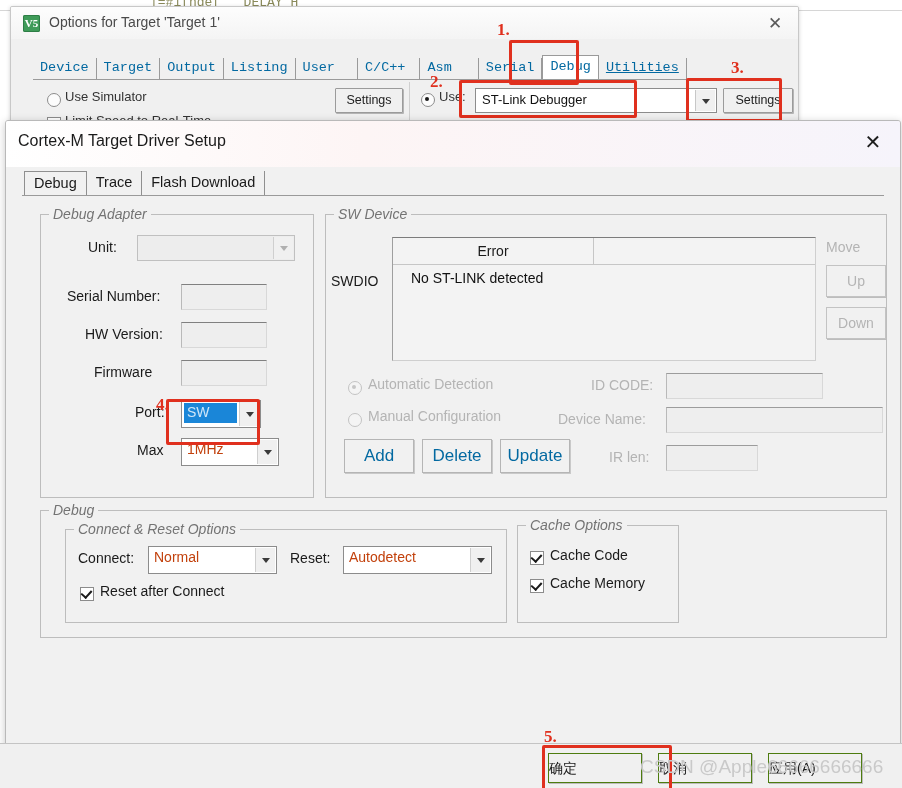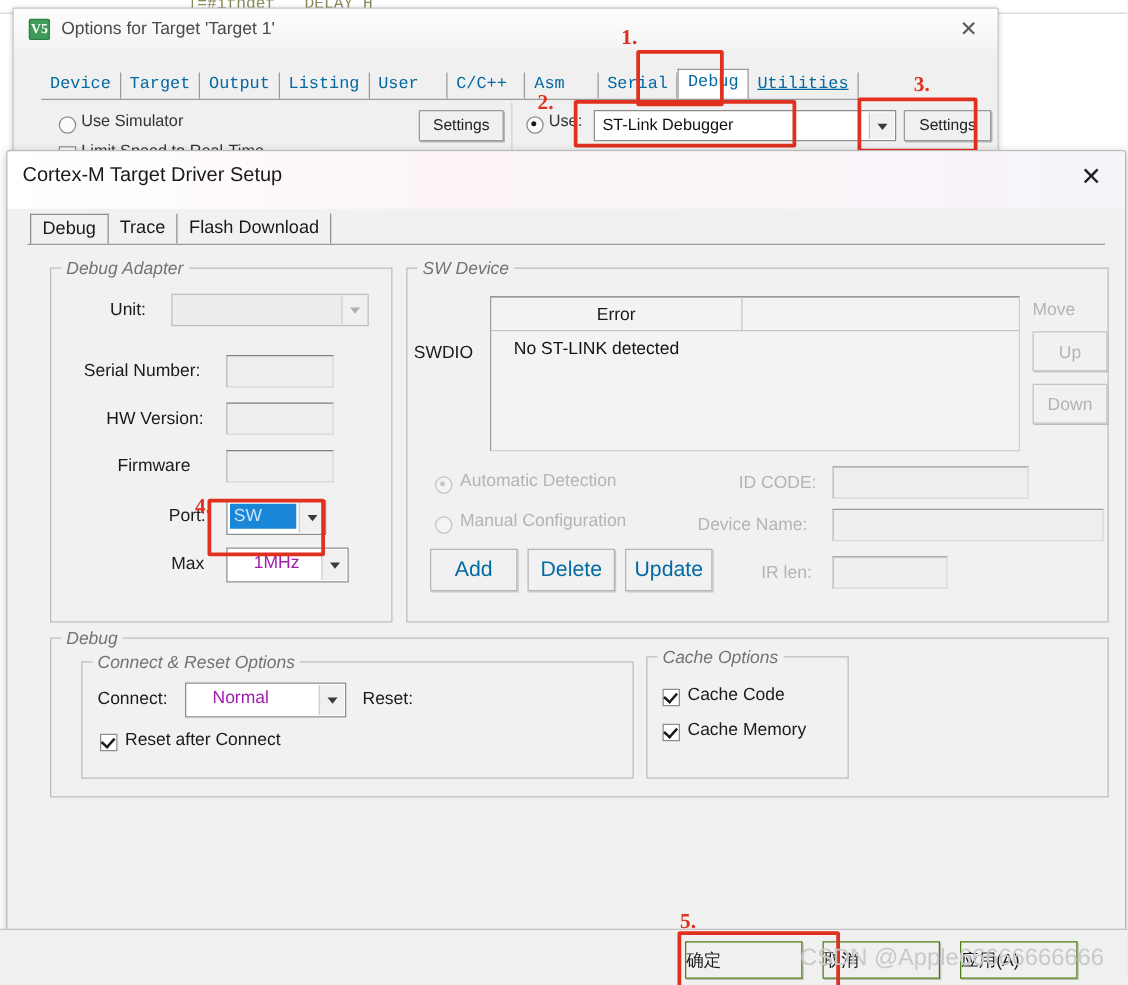--- a/index.html
+++ b/index.html
@@ -158,21 +158,21 @@
   .lbl{position:absolute;font-size:14px;color:#1a1a1a;white-space:nowrap;}
   .lbl.dim{color:#b4b4b4;}
   .field{
     position:absolute;background:#eeeeee;
     border-top:1px solid #808080;border-left:1px solid #b9b9b9;
     border-right:1px solid #d8d8d8;border-bottom:1px solid #d8d8d8;
   }
   .combo{
     position:absolute;background:#ffffff;border:1px solid #8c8c8c;
   }
-  .combo .txt{position:absolute;left:21px;top:2px;font-size:14px;color:#a21caf;}
+  .combo .txt{position:absolute;left:5px;top:2px;font-size:14px;color:#c2410c;}
   .combo .btn{
     position:absolute;right:1px;top:1px;bottom:1px;width:19px;background:#f0f0f0;
     border-left:1px solid #cfcfcf;
   }
   .combo.disabled{background:#ededed;border-color:#c0c0c0;}
   .btnx{
     position:absolute;background:#f1f1f1;border:1px solid #b5b5b5;
     font-size:17px;color:#0369a1;text-align:center;
     box-shadow:1px 1px 0 #c9c9c9;
   }
@@ -402,20 +402,26 @@
 
         <div class="lbl" style="left:12px;top:20px;">Connect:</div>
         <div class="combo" style="left:82px;top:16px;width:127px;height:26px;">
           <div class="txt">Normal</div>
           <div class="btn">
               <i class="caret"></i>
             </div>
         </div>
 
         <div class="lbl" style="left:224px;top:20px;">Reset:</div>
+        <div class="combo" style="left:277px;top:16px;width:147px;height:26px;">
+          <div class="txt">Autodetect</div>
+          <div class="btn">
+              <i class="caret"></i>
+            </div>
+        </div>
 
         <span class="cbox on" style="position:absolute;left:14px;top:57px;"></span>
         <div class="lbl" style="left:34px;top:53px;">Reset after Connect</div>
       </div>
 
       <div class="group" id="grp-cache">
         <div class="legend">Cache Options</div>
 
         <span class="cbox on" style="position:absolute;left:12px;top:25px;"></span>
         <div class="lbl" style="left:32px;top:21px;">Cache Code</div>

